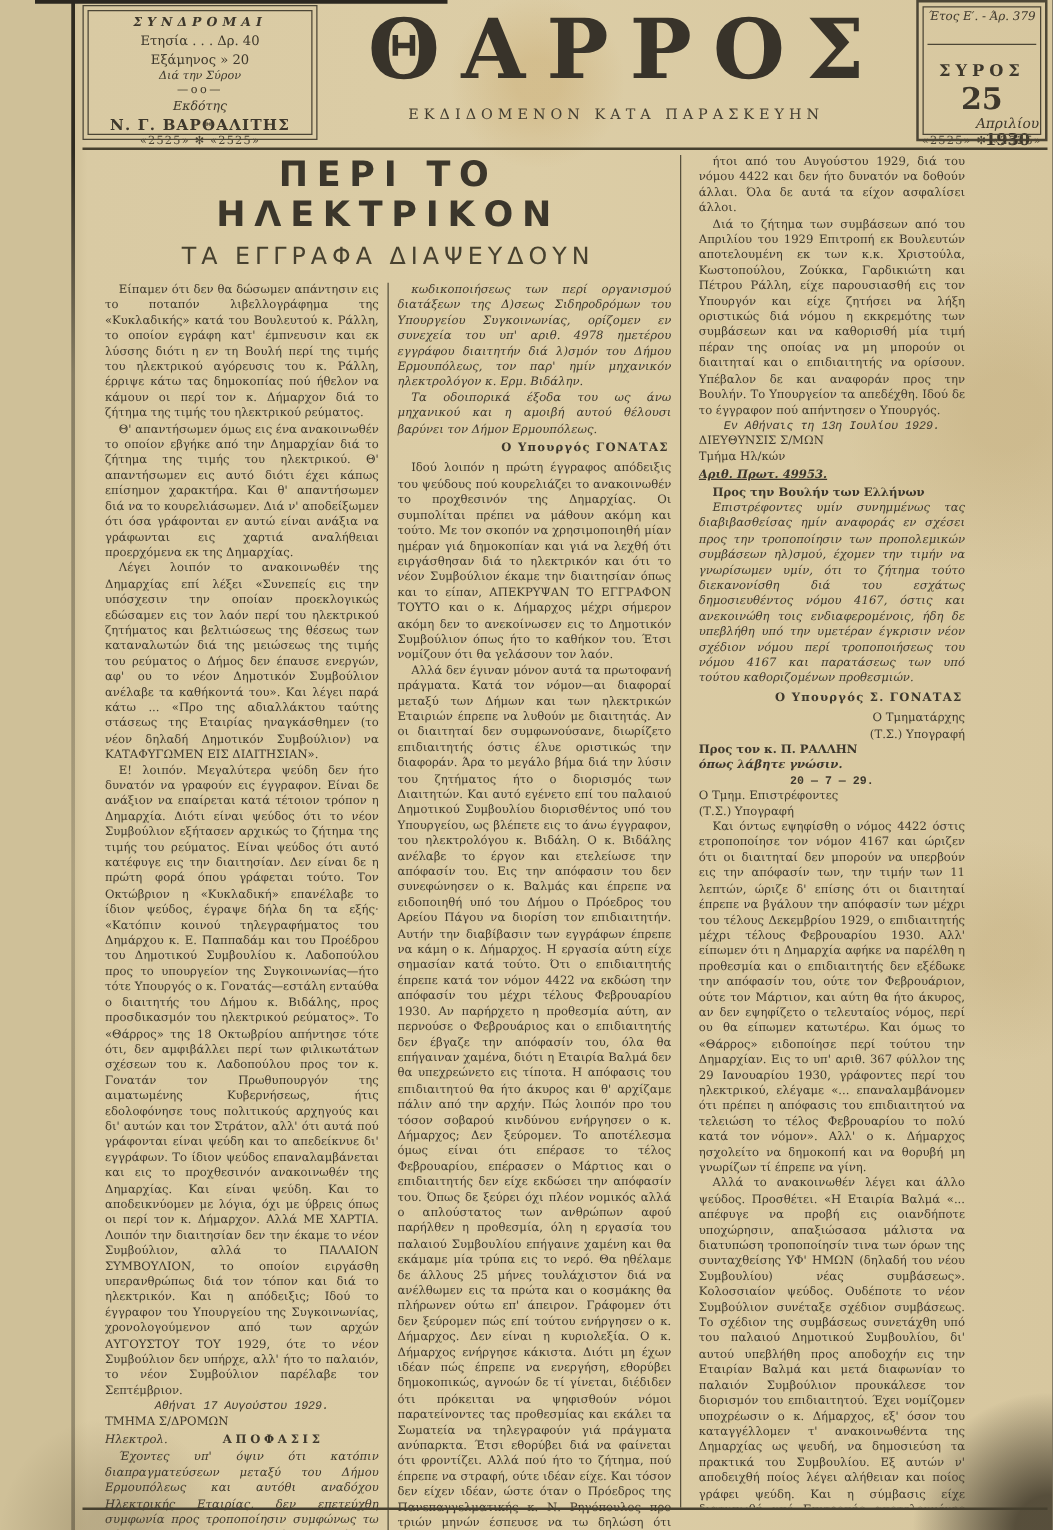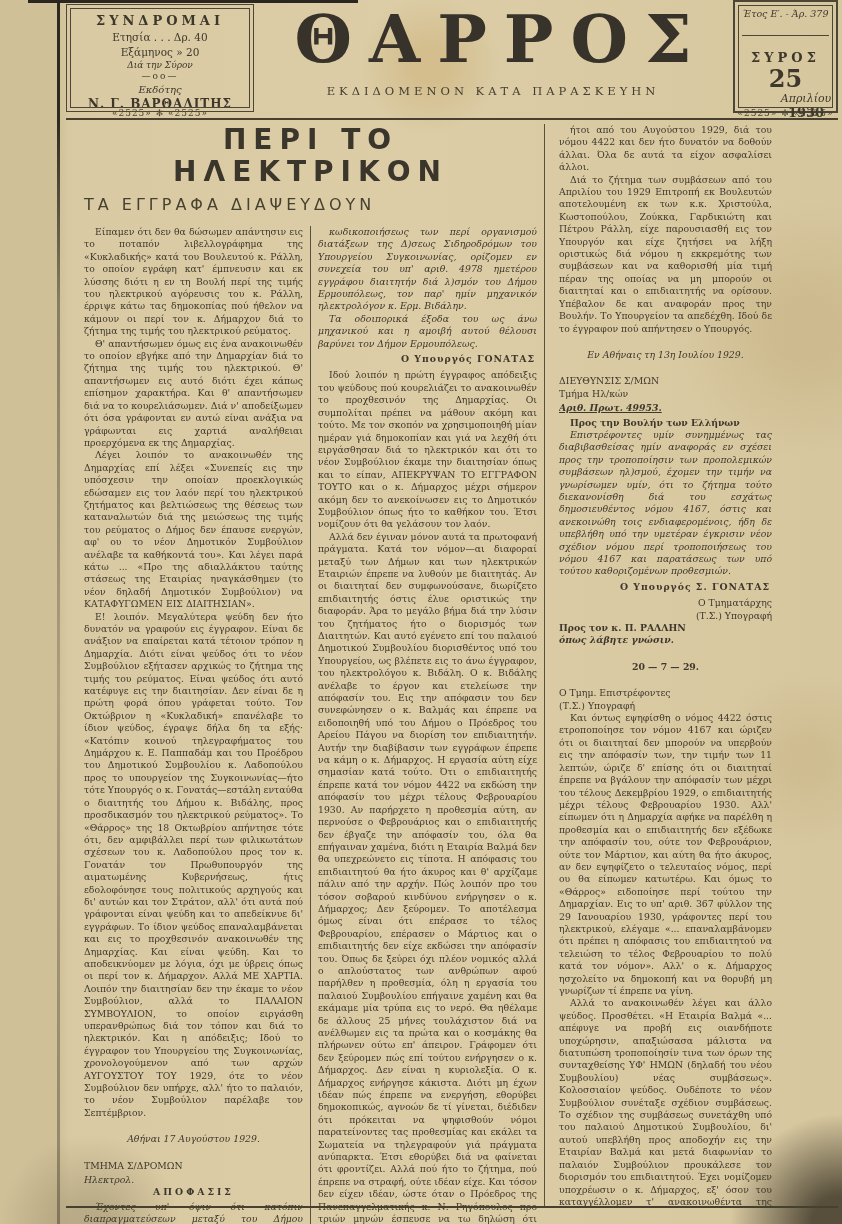--- a/index.html
+++ b/index.html
@@ -12,21 +12,21 @@
       radial-gradient(circle at 840px 1224px, rgba(44,38,26,.75) 0 28px, rgba(44,38,26,0) 110px),
       radial-gradient(circle at 90px 1224px, rgba(90,78,50,.25) 0 20px, rgba(90,78,50,0) 90px),
       linear-gradient(90deg,#cfc098 0 58px,#d9caa3 70px,#dccda6 50%,#d7c79f 100%);}
   .edge-left{position:absolute;left:57px;top:0;width:3px;height:1224px;
     background:linear-gradient(180deg,#2e2a20 0,#2e2a20 120px,rgba(46,42,32,.45) 300px,rgba(46,42,32,.22) 700px,rgba(46,42,32,.4) 1224px);}
   .edge-top{position:absolute;left:28px;top:0;width:330px;height:3px;background:#2b2720;}
   
   .subs-box{position:absolute;left:66px;top:4px;width:188px;height:108px;box-sizing:border-box;
     border:1px solid #4c4636;outline:1px solid #4c4636;outline-offset:-5px;
     text-align:center;padding-top:8px;}
-  .subs-title{font-weight:bold;font-size:13px;letter-spacing:4px;}
+  .subs-title{font-weight:bold;font-size:10px;letter-spacing:4px;font-style:italic;}
   .subs-line{font-size:10.5px;margin-top:3px;}
   .subs-note{font-size:9px;font-style:italic;margin-top:2px;text-align:center;}
   .subs-divider{font-size:9px;letter-spacing:2px;margin-top:1px;}
   .subs-publisher-label{font-size:10px;font-style:italic;margin-top:3px;}
   .subs-publisher{font-size:12px;font-weight:bold;letter-spacing:1px;margin-top:2px;}
   .ornament{position:absolute;left:0;right:0;bottom:-7px;font-size:9px;letter-spacing:1px;
     color:#4c4636;text-align:center;background:transparent;}
   .title-wrap{position:absolute;left:256px;top:0px;width:474px;text-align:center;}
   .paper-title{font-family:"DejaVu Serif",serif;font-weight:bold;font-size:66px;line-height:78px;
     letter-spacing:17px;color:#38332a;text-indent:17px;text-align:center;}
@@ -39,38 +39,38 @@
   .issue-day{font-size:24px;font-weight:bold;line-height:24px;margin-top:2px;}
   .issue-month{font-size:11px;font-style:italic;margin-top:1px;padding-left:41px;}
   .issue-month b{font-style:normal;font-size:13px;}
   .head-rule{position:absolute;left:66px;top:118px;width:772px;height:2px;background:#46402f;}
   .bottom-rule{position:absolute;left:66px;top:1206px;width:772px;height:2px;background:#46402f;}
   
   .content{position:absolute;left:84px;top:124px;width:688px;height:1082px;display:flex;}
   .pair{width:453px;flex:0 0 auto;}
   .headline{font-family:"DejaVu Sans",sans-serif;font-weight:bold;font-size:28px;
     letter-spacing:7px;text-align:center;color:#3b362b;line-height:32px;}
-  .subheadline{font-family:"DejaVu Sans",sans-serif;font-size:16px;letter-spacing:4px;
-    color:#47412f;margin-top:5px;line-height:24px;}
+  .subheadline{font-family:"DejaVu Sans",sans-serif;font-size:19px;letter-spacing:4px;
+    text-align:center;color:#47412f;margin-top:5px;line-height:24px;}
   .two-cols{display:flex;margin-top:9px;height:1012px;overflow:hidden;}
   .col{width:219px;overflow:hidden;font-size:9.3px;line-height:12.4px;text-align:justify;}
   .vrule{width:1px;background:#57503c;margin:0 7px;flex:0 0 auto;}
   .vrule.tall{height:1082px;}
   .col3{width:222px;height:1082px;overflow:hidden;margin-left:7px;
     font-size:9.3px;line-height:12.4px;text-align:justify;}
   .blk{margin:0;text-indent:11px;}
-  .blk.center{text-align:center;text-indent:0;margin:14px 0;}
+  .blk.center{text-align:center;text-indent:0;margin:0 0;font-family:Liberation Mono, monospace;}
   .blk.right{text-align:right;text-indent:0;}
   .blk.label{text-align:left;text-indent:0;}
   .blk.indent{text-indent:11px;}
   .blk.italic{font-style:italic;}
   .blk.bold{font-weight:bold;}
   .blk.boldital{font-weight:bold;font-style:italic;text-decoration:underline;text-indent:0;margin:2px 0;}
   .blk.sig{font-weight:bold;letter-spacing:1px;margin:3px 2px 4px 0;}
-  .blk.split{display:flex;text-indent:0;margin:2px 0;flex-direction:column;}
+  .blk.split{display:flex;text-indent:0;margin:2px 0;}
   .blk.split .split-left{font-style:italic;flex:0 0 auto;}
   .blk.split .split-main{flex:1;text-align:center;font-weight:bold;letter-spacing:3px;}
 </style>
 </head>
 <body>
 
 <div class="page">
   <div class="edge-left"></div>
   <div class="edge-top"></div>
 

